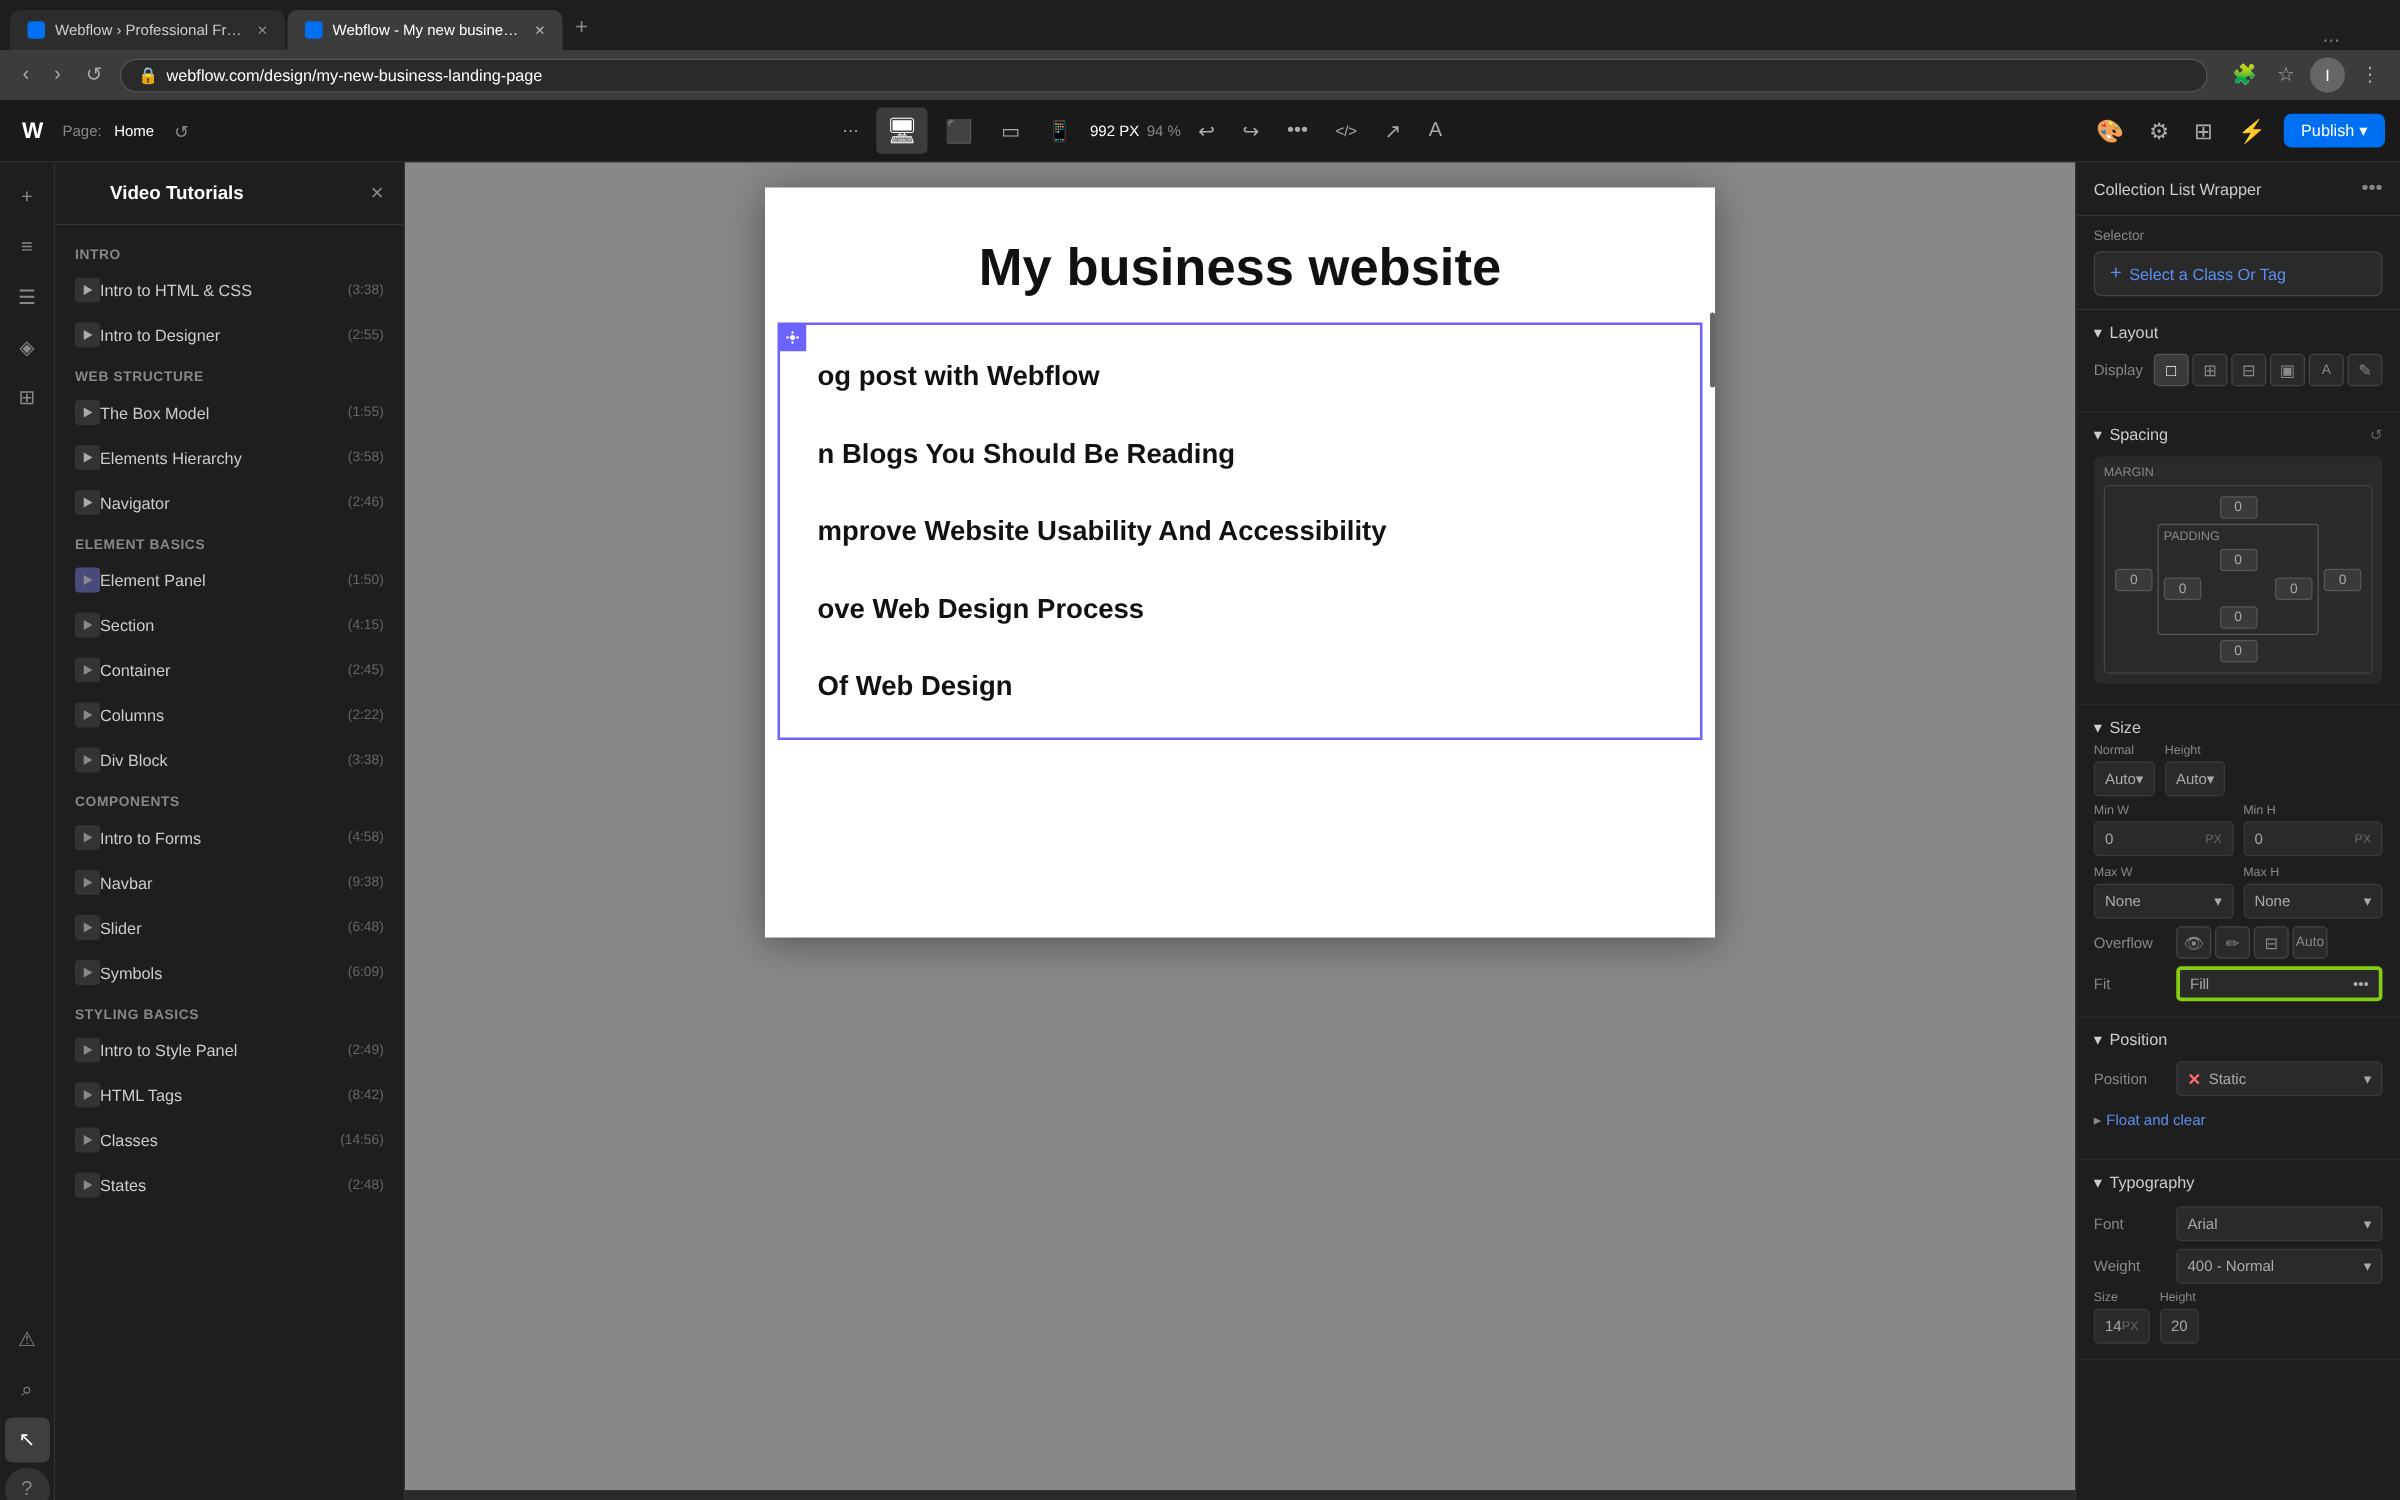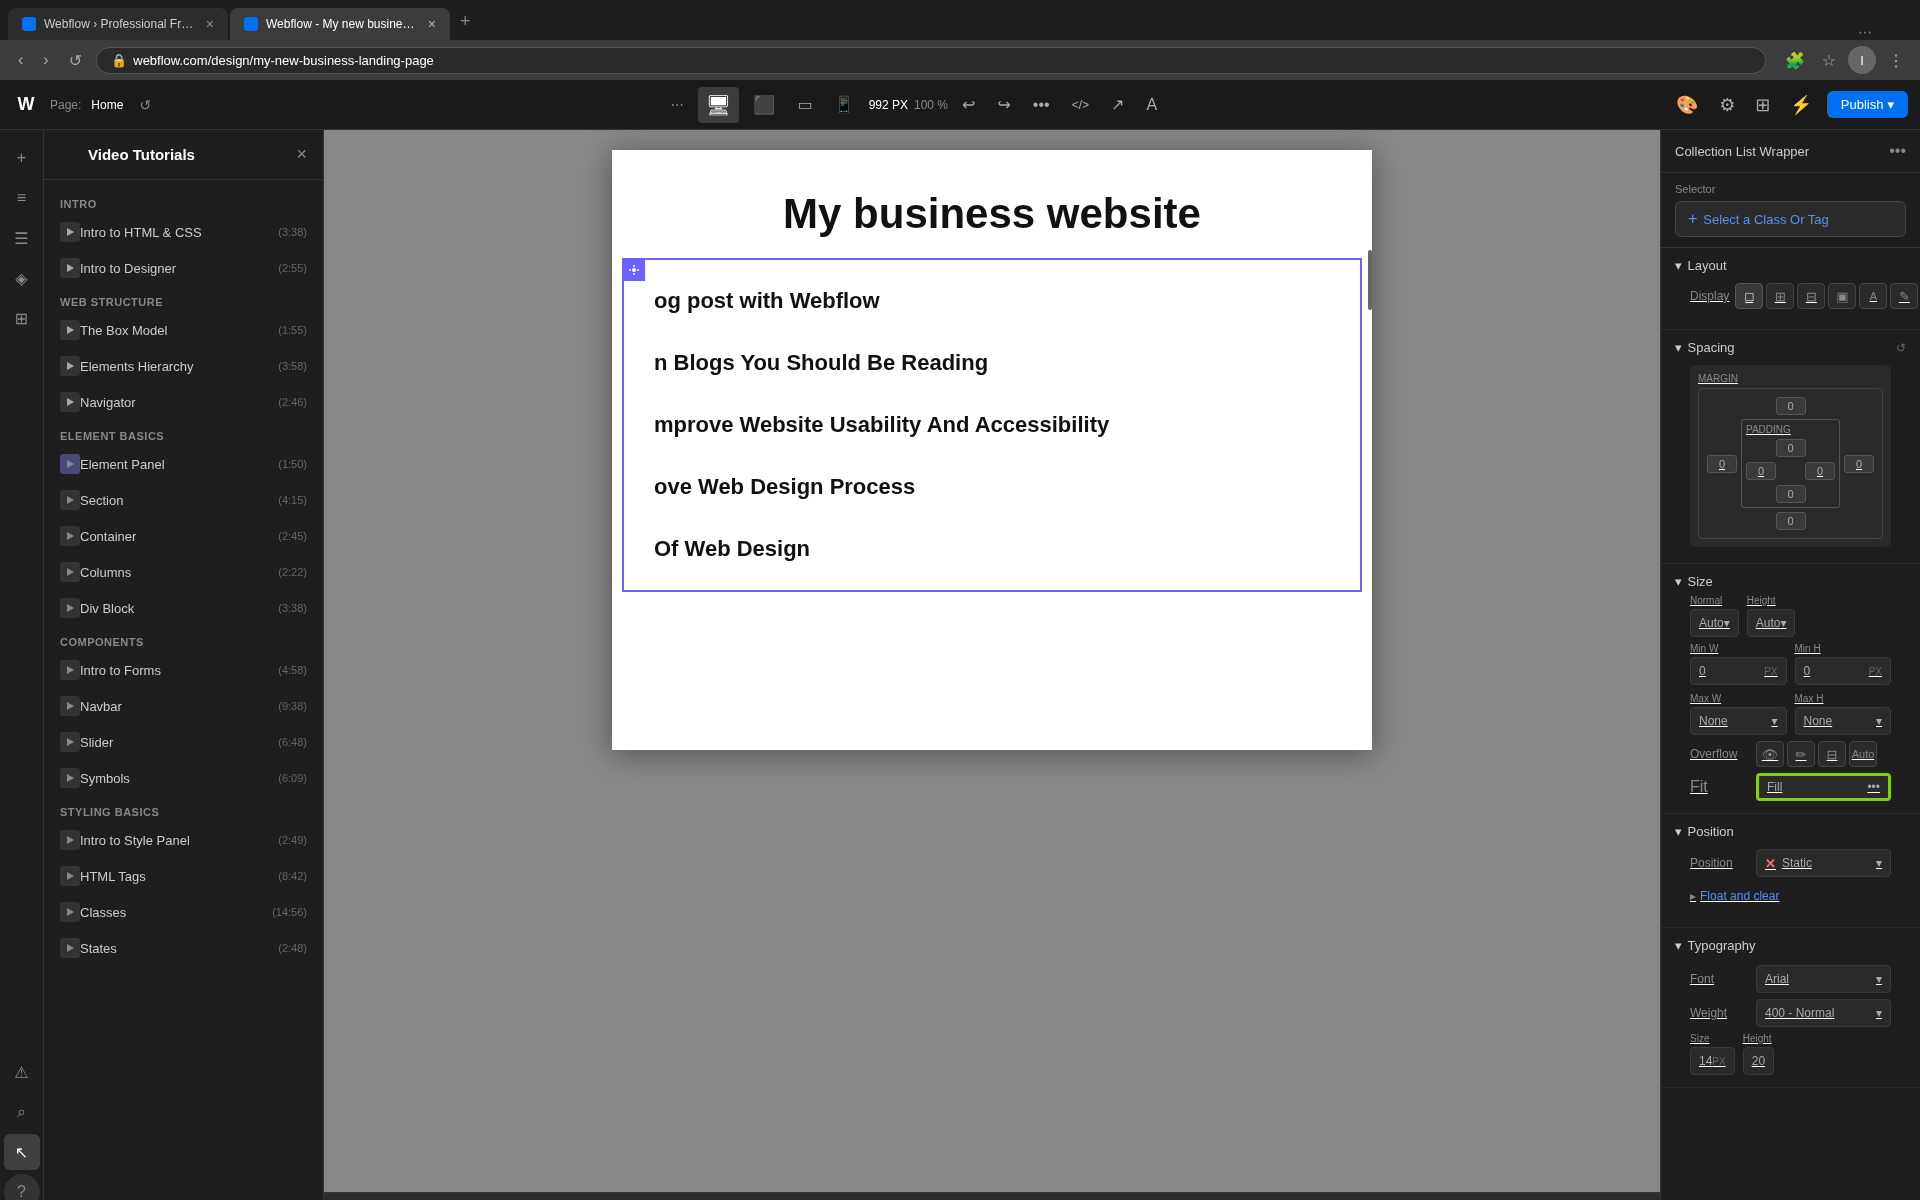--- a/index.html
+++ b/index.html
@@ -72,21 +72,21 @@
     .right-panel { width: 260px; background: #1e1e1e; border-left: 1px solid #333; display: flex; flex-direction: column; overflow-y: auto; }
     .right-panel::-webkit-scrollbar { width: 4px; }
     .right-panel::-webkit-scrollbar-thumb { background: #444; border-radius: 2px; }
 
     .right-panel-header { padding: 12px 14px; display: flex; align-items: center; justify-content: space-between; border-bottom: 1px solid #333; }
     .right-panel-title { font-size: 13px; font-weight: 500; color: #ccc; }
     .right-panel-more { background: none; border: none; color: #888; cursor: pointer; font-size: 16px; }
 
     .section-title-row { padding: 10px 14px 6px; display: flex; align-items: center; justify-content: space-between; cursor: pointer; }
     .section-label { color: #ccc; font-size: 13px; font-weight: 500; display: flex; align-items: center; gap: 6px; }
-    .section-body { padding: 0 29px 12px; text-decoration: underline; }
+    .section-body { padding: 0 14px 12px; }
 
     
     .selector-area { padding: 10px 14px; border-bottom: 1px solid #333; }
     .selector-label { color: #888; font-size: 11px; margin-bottom: 6px; }
     .selector-input { background: #2a2a2a; border: 1px solid #444; border-radius: 6px; padding: 8px 12px; display: flex; align-items: center; gap: 6px; cursor: pointer; }
     .selector-plus { color: #5a8ff0; font-size: 16px; font-weight: 300; }
     .selector-placeholder { color: #5a8ff0; font-size: 13px; }
 
     
     .layout-section { border-bottom: 1px solid #2a2a2a; }
@@ -105,21 +105,21 @@
     
     .size-section { border-bottom: 1px solid #2a2a2a; }
     .size-field { display: flex; flex-direction: column; gap: 3px; }
     .size-label { color: #888; font-size: 10px; }
     .size-input { background: #2a2a2a; border: 1px solid #3a3a3a; border-radius: 4px; padding: 4px 8px; color: #aaa; font-size: 12px; display: flex; align-items: center; justify-content: space-between; cursor: pointer; height: 28px; }
     .overflow-row { display: flex; align-items: center; gap: 6px; margin-top: 6px; }
     .overflow-label { color: #888; font-size: 12px; width: 60px; }
     .overflow-btns { display: flex; gap: 3px; }
     .overflow-btn { background: #2a2a2a; border: 1px solid #444; border-radius: 4px; width: 28px; height: 26px; display: flex; align-items: center; justify-content: center; cursor: pointer; color: #888; font-size: 13px; }
     .fit-row { display: flex; align-items: center; gap: 6px; margin-top: 6px; }
-    .fit-label { color: #888; font-size: 16px; width: 60px; }
+    .fit-label { color: #888; font-size: 12px; width: 60px; }
     .fit-select { flex: 1; background: #2a2a2a; border: 3px solid #84cc16; border-radius: 4px; padding: 4px 8px; color: #aaa; font-size: 12px; height: 28px; display: flex; align-items: center; justify-content: space-between; cursor: pointer; }
 
     
     .position-section { border-bottom: 1px solid #2a2a2a; }
     .position-row { display: flex; align-items: center; gap: 6px; margin-top: 4px; }
     .position-label { color: #888; font-size: 12px; width: 60px; }
     .position-value { flex: 1; background: #2a2a2a; border: 1px solid #3a3a3a; border-radius: 4px; padding: 4px 8px; color: #aaa; font-size: 12px; height: 28px; display: flex; align-items: center; gap: 6px; cursor: pointer; }
     .position-x-icon { color: #ff6b6b; font-size: 13px; font-weight: 600; }
     .float-row { padding: 4px 0; }
     .float-link { color: #5a8ff0; font-size: 12px; display: flex; align-items: center; gap: 4px; cursor: pointer; padding: 4px 0; }
@@ -184,21 +184,21 @@
   <button class="wf-page-refresh">↺</button>
 
   <div class="wf-center-tools">
     <button class="wf-tool-btn" style="font-size:13px;">⋯</button>
     <button class="wf-tool-btn active" style="font-size:20px;">🖥</button>
     <button class="wf-tool-btn" style="font-size:18px;">⬛</button>
     <button class="wf-tool-btn" style="font-size:16px;">▭</button>
     <button class="wf-tool-btn" style="font-size:16px;">📱</button>
     <div class="wf-viewport">
       <span class="wf-viewport-size">992 PX</span>
-      <span class="wf-viewport-percent">100 %</span>
+      <span class="wf-viewport-percent">94 %</span>
     </div>
     <button class="wf-tool-btn">↩</button>
     <button class="wf-tool-btn">↪</button>
     <button class="wf-tool-btn">•••</button>
     <button class="wf-tool-btn" style="font-size:12px;">&lt;/&gt;</button>
     <button class="wf-tool-btn">↗</button>
     <button class="wf-tool-btn">A</button>
   </div>
 
   <div class="wf-right-tools">

